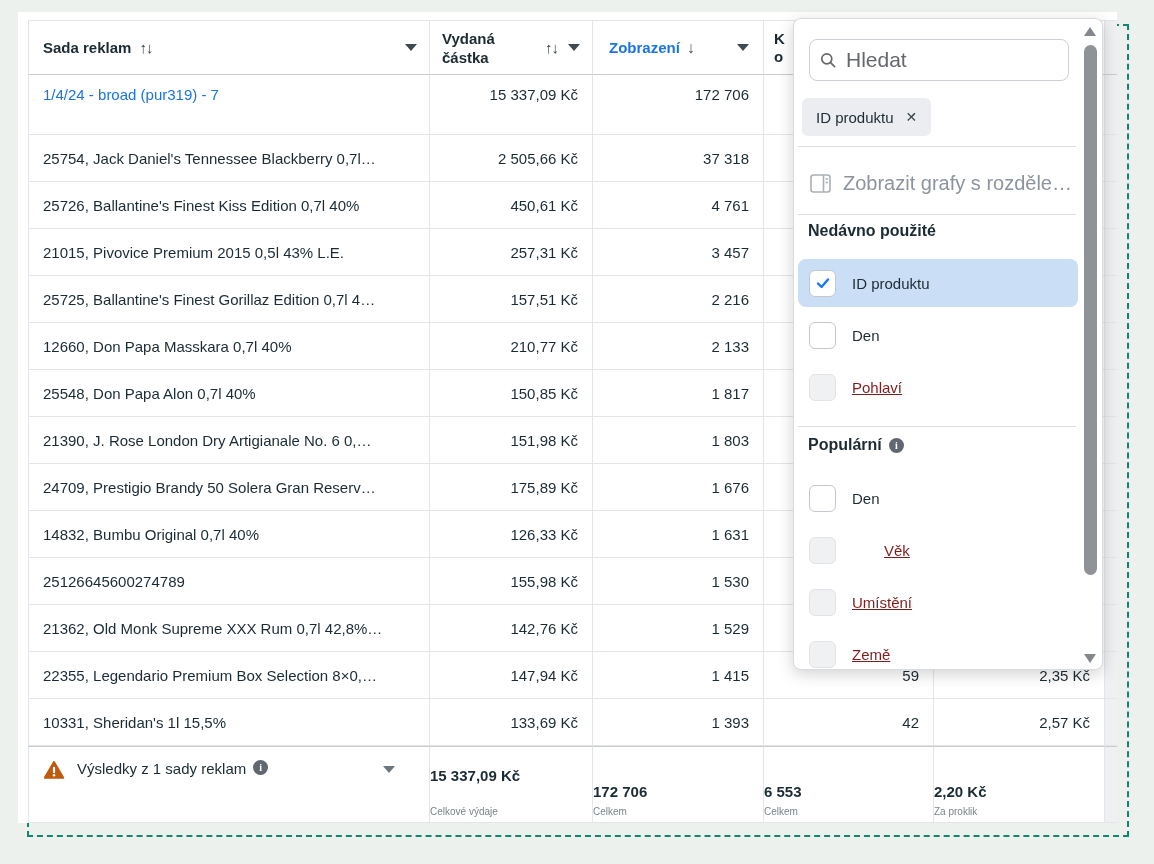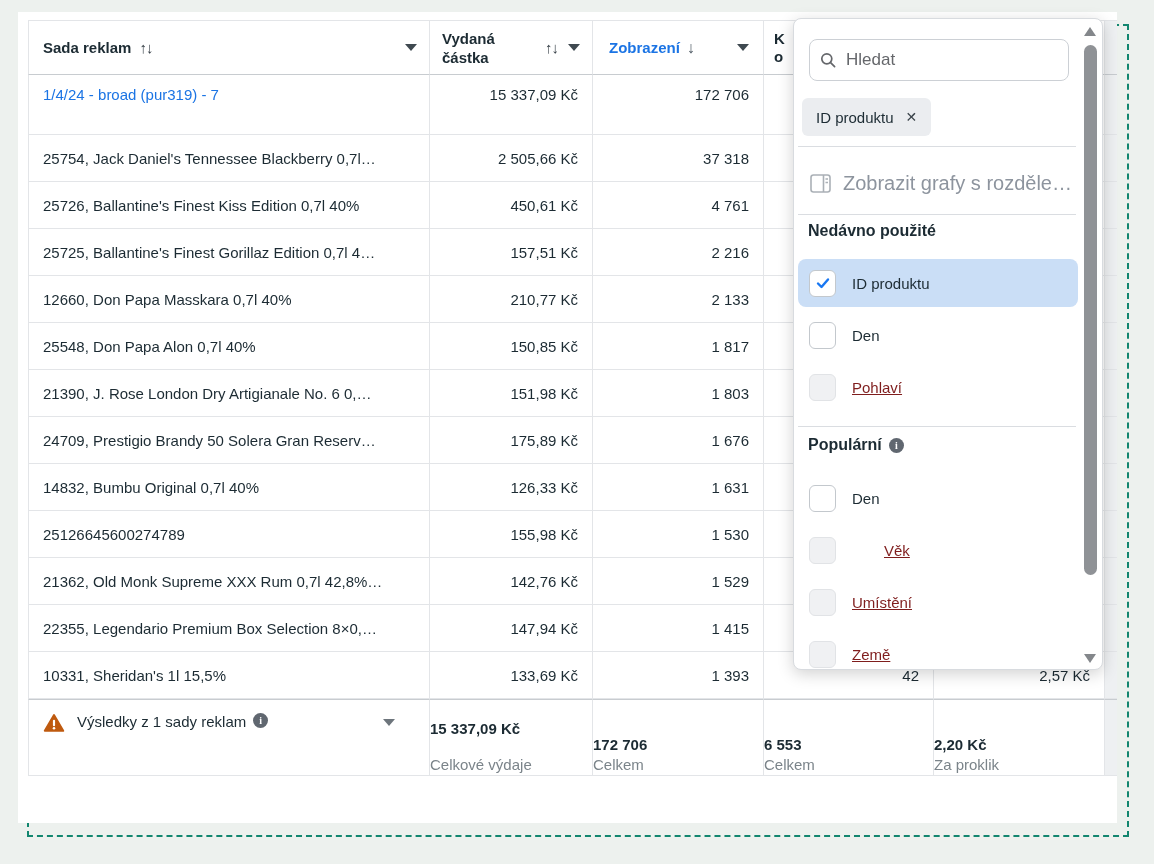--- a/index.html
+++ b/index.html
@@ -43,39 +43,39 @@
   .caret{width:0;height:0;border-left:6px solid transparent;border-right:6px solid transparent;
     border-top:7px solid #3f4950;margin-left:auto;flex:0 0 auto;}
   .hdr2lines{line-height:19px;font-weight:700;}
   .hgroup{display:flex;align-items:center;margin-left:auto;}
   .hgroup .caret{margin-left:10px;}
   .sorted-col{color:#1b74e4;}
   .sort-arrow{color:#4e5a63;font-weight:400;font-size:16px;margin-left:7px;}
   .k-col{line-height:18px;font-weight:700;}
   
   .foot-val{font-weight:700;line-height:20px;white-space:nowrap;}
-  .foot-sub{font-size:15px;color:#7b848a;line-height:20px;white-space:nowrap;}
+  .foot-sub{font-size:10px;color:#7b848a;line-height:20px;white-space:nowrap;}
   .foot-num{flex-direction:column;align-items:flex-end;}
   .warn-tri{flex:0 0 auto;margin-right:12px;}
   .info-dot{display:inline-flex;align-items:center;justify-content:center;width:15px;height:15px;
     border-radius:50%;background:#606770;color:#fff;font-size:10px;font-weight:700;margin-left:7px;flex:0 0 auto;
     font-family:"Liberation Serif",serif;}
   .foot-caret{margin-left:auto;margin-right:22px;margin-top:6px;border-top-color:#6d757c;}
   
   .dropdown{
     position:absolute;left:793px;top:18px;width:310px;height:652px;background:#fff;
     border:1px solid #d8dbdf;border-radius:8px;box-shadow:0 4px 16px rgba(0,0,0,.18);
     z-index:3;box-sizing:border-box;overflow:hidden;
   }
   .dd-search{
     position:absolute;left:15px;top:20px;width:260px;height:42px;border:1px solid #ccd0d5;
     border-radius:8px;box-sizing:border-box;display:flex;align-items:center;padding:0 10px;background:#fff;
   }
   .dd-search input{
-    border:none;outline:none;flex:1;font-size:17px;font-family:"Liberation Sans",sans-serif;
+    border:none;outline:none;flex:1;font-size:21px;font-family:"Liberation Sans",sans-serif;
     color:#701a75;margin-left:8px;min-width:0;background:transparent;
   }
   .dd-search input::placeholder{color:#65676b;}
   .dd-tag{
     position:absolute;left:8px;top:79px;height:38px;background:#ebedf0;border-radius:6px;
     display:inline-flex;align-items:center;padding:0 14px;font-size:15px;color:#1c2b33;
   }
   .dd-tag .x{margin-left:12px;font-size:14px;color:#3a434a;cursor:pointer;}
   .dd-div{position:absolute;left:4px;width:278px;height:0;border-top:1px solid #dadde1;}
   .dd-action{position:absolute;left:16px;top:142px;height:44px;display:flex;align-items:center;color:#8d949e;font-size:20px;}
@@ -156,20 +156,30 @@
           <span class="rowname">25726, Ballantine's Finest Kiss Edition 0,7l 40%</span>
         </div>
       <div class="td c2 num">450,61 Kč</div>
       <div class="td c3 num">4 761</div>
       <div class="td c4 num"></div>
         <div class="td c5 num"></div>
         <div class="td c6"></div>
     </div>
     <div class="tr r">
       <div class="td c1">
+          <span class="rowname">21015, Pivovice Premium 2015 0,5l 43% L.E.</span>
+        </div>
+      <div class="td c2 num">257,31 Kč</div>
+      <div class="td c3 num">3 457</div>
+      <div class="td c4 num"></div>
+        <div class="td c5 num"></div>
+        <div class="td c6"></div>
+    </div>
+    <div class="tr r">
+      <div class="td c1">
           <span class="rowname">25725, Ballantine's Finest Gorillaz Edition 0,7l 4…</span>
         </div>
       <div class="td c2 num">157,51 Kč</div>
       <div class="td c3 num">2 216</div>
       <div class="td c4 num"></div>
         <div class="td c5 num"></div>
         <div class="td c6"></div>
     </div>
     <div class="tr r">
       <div class="td c1">

